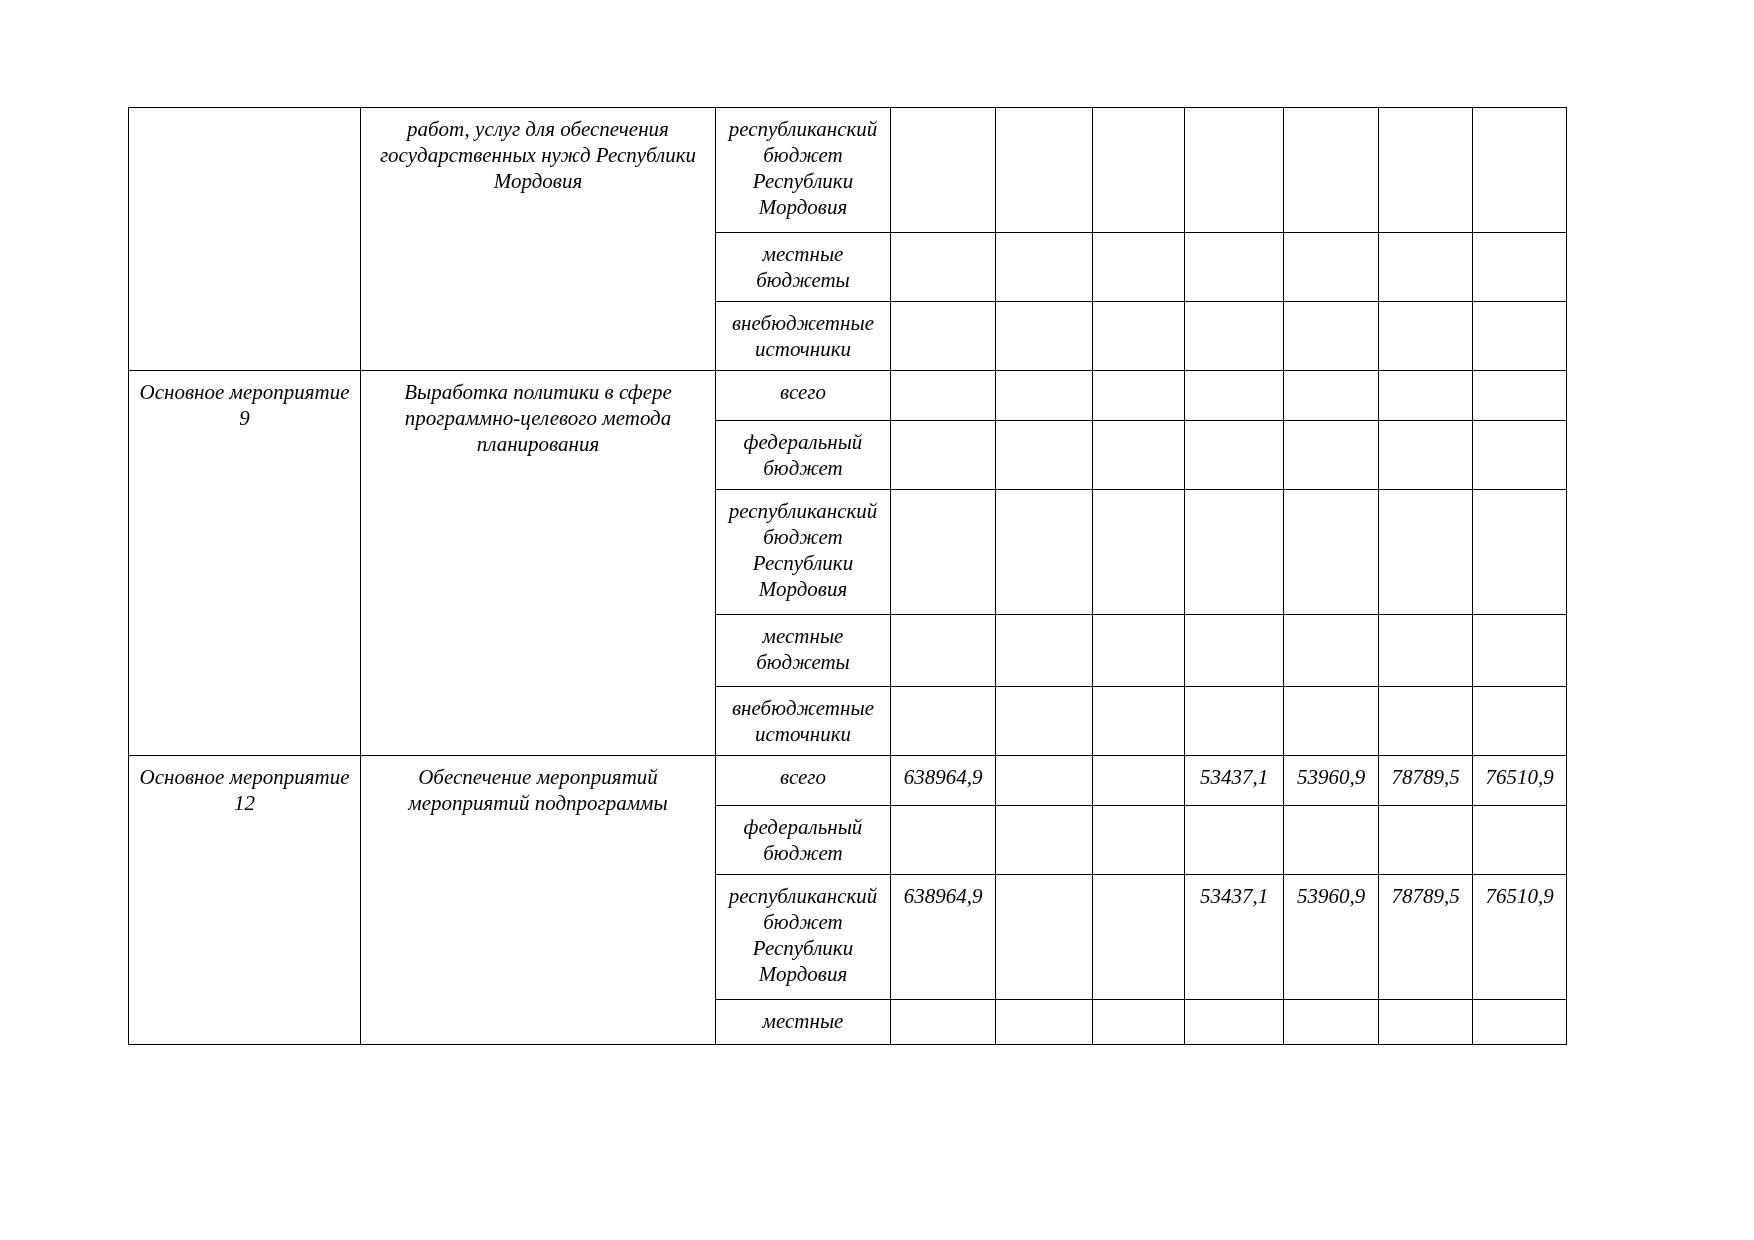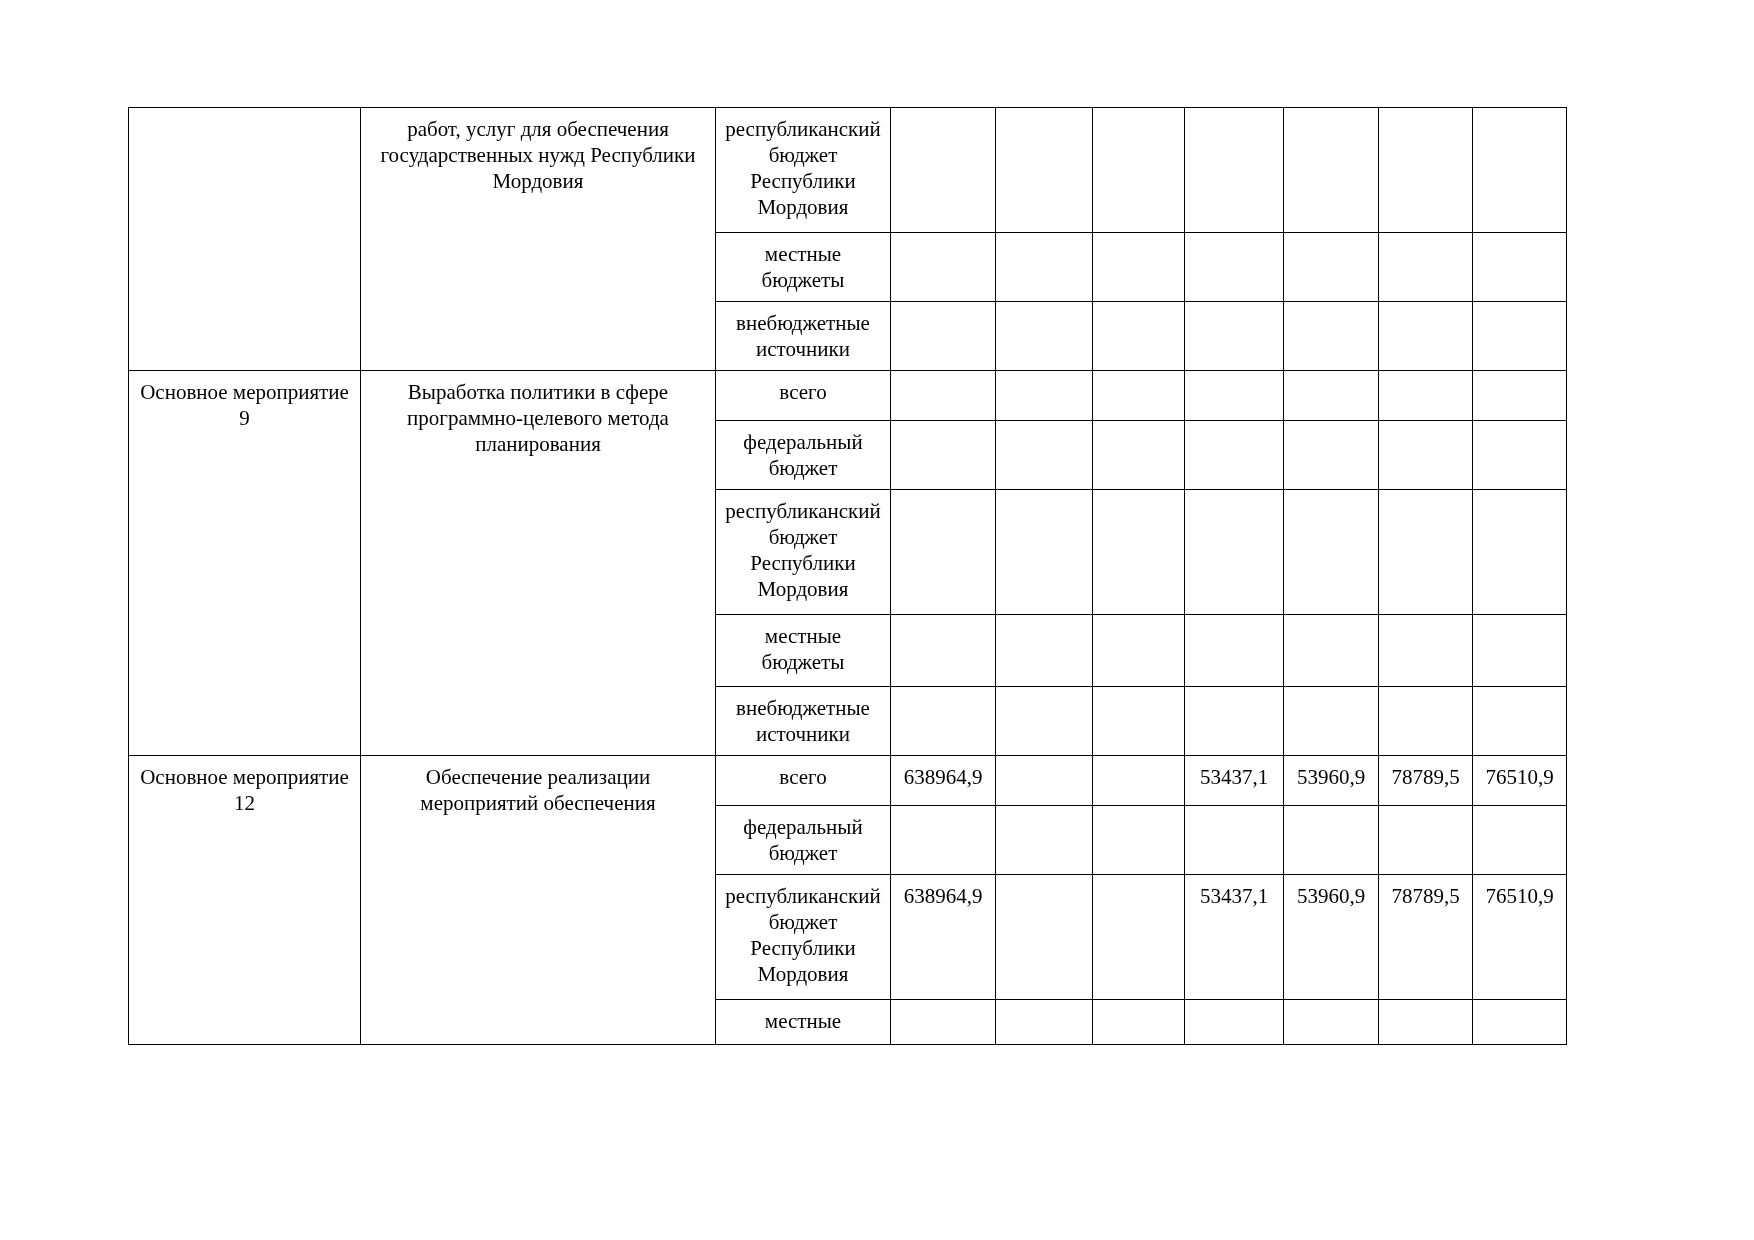--- a/index.html
+++ b/index.html
@@ -19,20 +19,21 @@
   }
   table.budget {
     position: absolute;
     left: 128px;
     top: 107px;
     width: 1438px;
     border-collapse: collapse;
     table-layout: fixed;
     font-size: 21px;
     line-height: 26px;
+    font-style: italic;
   }
   table.budget td {
     border: 1px solid #000000;
     vertical-align: top;
     text-align: center;
     overflow-wrap: break-word;
     word-wrap: break-word;
     padding: 8px 6px;
   }
   td.c-name { padding: 10px 30px; }
@@ -146,21 +147,21 @@
         <td class="c-val"></td>
         <td class="c-val"></td>
         <td class="c-val"></td>
         <td class="c-val"></td>
         <td class="c-val"></td>
         <td class="c-val"></td>
       </tr>
 
       <tr class="h50">
         <td class="c-name" rowspan="4">Основное мероприятие 12</td>
-        <td class="c-desc" rowspan="4">Обеспечение реализации мероприятий обеспечения</td>
+        <td class="c-desc" rowspan="4">Обеспечение мероприятий мероприятий подпрограммы</td>
         <td class="c-src">всего</td>
         <td class="c-val">638964,9</td>
         <td class="c-val"></td>
         <td class="c-val"></td>
         <td class="c-val">53437,1</td>
         <td class="c-val">53960,9</td>
         <td class="c-val">78789,5</td>
         <td class="c-val">76510,9</td>
       </tr>
       <tr class="h68">

